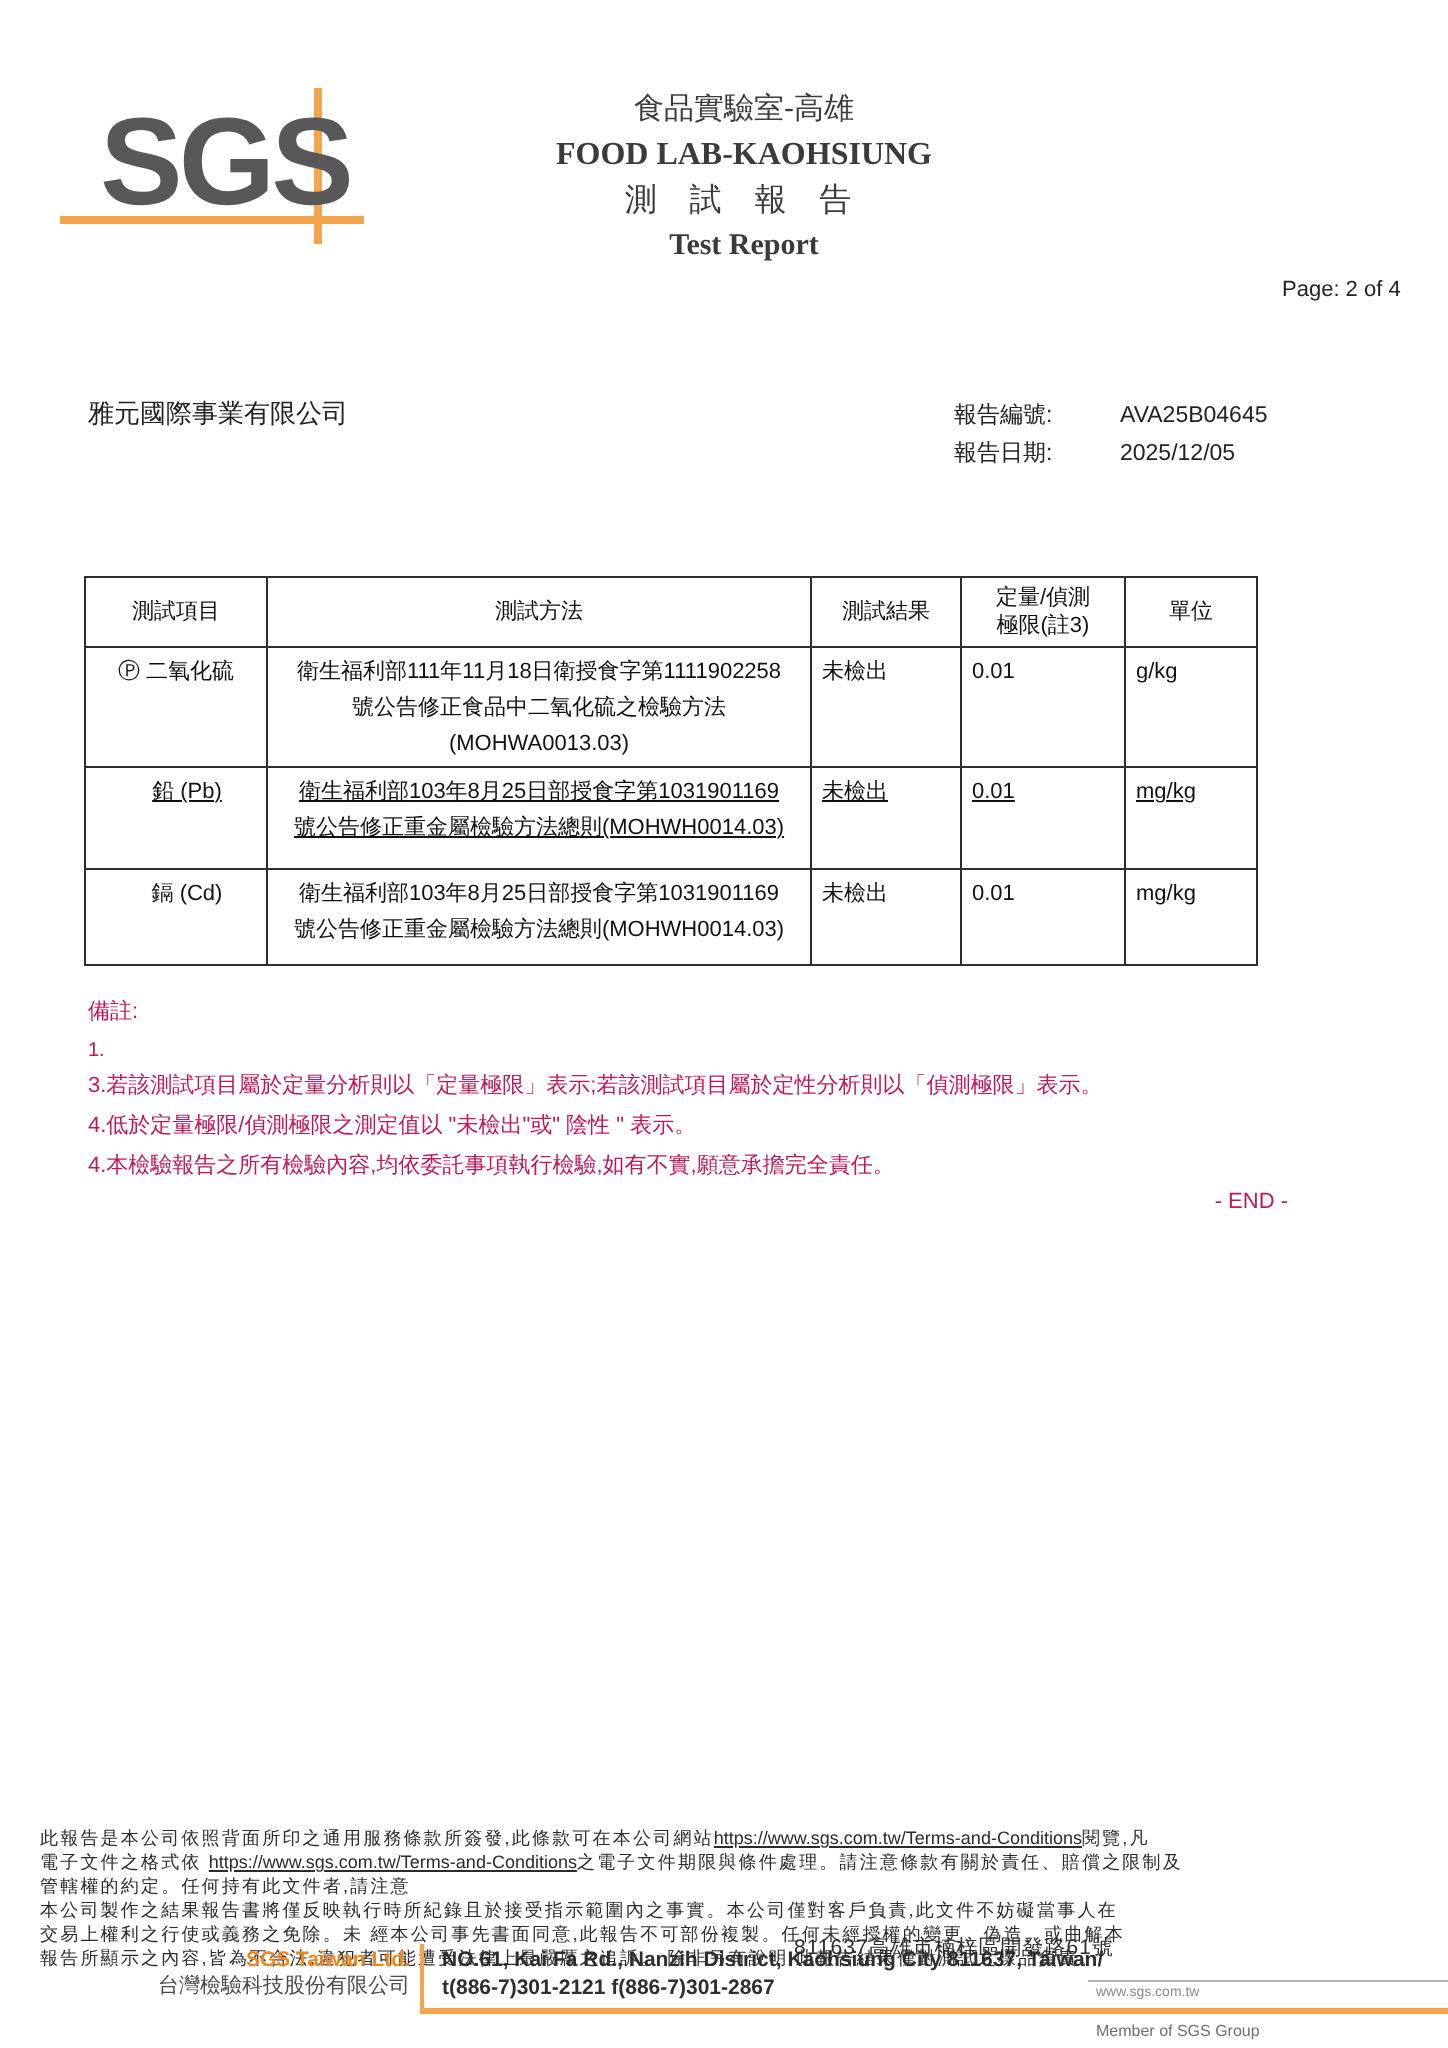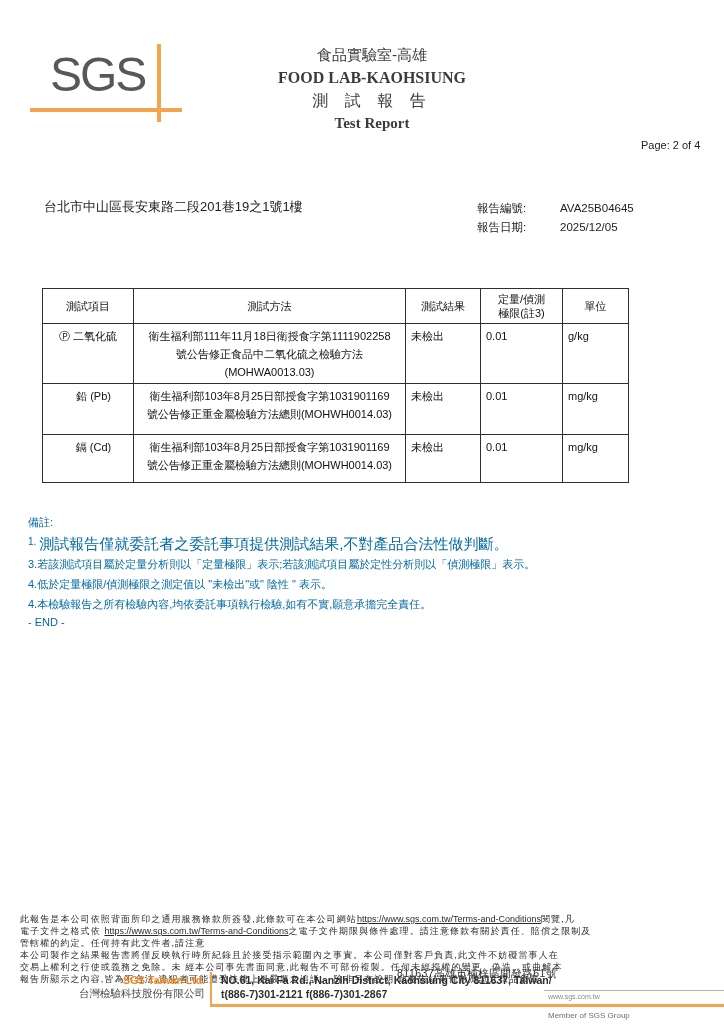--- a/index.html
+++ b/index.html
@@ -5,22 +5,22 @@
   * { margin:0; padding:0; box-sizing:border-box; }
   html,body { background:#e8e8e8; }
   body { font-family:"Liberation Sans", sans-serif; }
   .page {
     position:relative; width:724px; height:1024px; background:#ffffff;
     margin:0 auto; overflow:hidden; color:#1c1c1c;
   }
   
   .logo { position:absolute; left:30px; top:30px; width:175px; height:100px; }
   .logo-text {
-    position:absolute; left:20px; top:21px; font-size:48px; line-height:1;
-    font-weight:400; letter-spacing:-2px; color:#58585A;
+    position:absolute; left:20px; top:21px; font-size:62px; line-height:1;
+    font-weight:700; letter-spacing:-2px; color:#58585A;
     font-family:"Liberation Sans", sans-serif;
   }
   .logo-hline { position:absolute; left:0; top:78px; width:152px; height:4px; background:#F2A44E; }
   .logo-vline { position:absolute; left:127px; top:14px; width:4px; height:78px; background:#F2A44E; }
   
   .header-titles {
     position:absolute; left:237px; top:44px; width:270px; text-align:center;
     color:#3B3B3D;
   }
   .ht-zh1 { font-size:15px; line-height:22px; }
@@ -43,32 +43,32 @@
   .results th { height:35px; text-align:center; vertical-align:middle; line-height:14px; }
   .results td { padding:3px 5px 2px 5px; }
   .col-item { width:91px; }
   .col-method { width:272px; }
   .col-result { width:75px; }
   .col-limit { width:82px; }
   .col-unit { width:66px; }
   td.c { text-align:left; }
   .preline { white-space:pre-line; }
   .results tr.r1 td { height:54px; }
-  .results tr.r2 td { height:51px; }
+  .results tr.r2 td { height:51px;text-decoration:underline; }
   .results tr.r3 td { height:48px; }
   .results tr.r2 td:first-child, .results tr.r3 td:first-child { padding-left:16px; }
   
-  .notes { position:absolute; left:28px; top:498px; width:640px; color:#0369a1;margin-top:16px; }
+  .notes { position:absolute; left:44px; top:498px; width:640px; color:#be185d; }
   .notes-heading { font-size:11px; line-height:16px; }
   .note1 { display:flex; margin-top:3px; }
   .note1-no { font-size:10px; line-height:14px; padding-top:2px; }
   .note1-text { font-size:15px; line-height:21px; margin-left:3px; }
   .note-item { font-size:11px; line-height:20px; }
   .note-item:first-of-type { margin-top:2px; }
-  .end-marker { margin-top:2px; text-align:left; font-size:11px; width:600px; }
+  .end-marker { margin-top:2px; text-align:right; font-size:11px; width:600px; }
   
   .legal {
     position:absolute; left:20px; top:901px; width:690px; font-size:9px;
     line-height:12px; letter-spacing:1.1px; color:#2b2b2b; white-space:pre-line;
   }
   .legal a, .legal .url { letter-spacing:0; text-decoration:underline; color:#2b2b2b; }
   
   .company-block { position:absolute; left:18px; top:974px; width:187px; text-align:right; line-height:13px; }
   .company-en { font-size:10.5px; font-weight:700; color:#F0861F; }
   .company-zh { font-size:10.5px; color:#4a4a4a; }
@@ -94,21 +94,21 @@
   <div class="header-titles">
     <div class="ht-zh1">食品實驗室-高雄</div>
     <div class="ht-en1">FOOD LAB-KAOHSIUNG</div>
     <div class="ht-zh2">測 試 報 告</div>
     <div class="ht-en2">Test Report</div>
   </div>
 
   <div class="page-indicator">Page: 2 of 4</div>
 
   <div class="client">
-    <div>台北市中山區長安東路二段201巷19之1號1樓</div>
+    <div>雅元國際事業有限公司</div>
   </div>
 
   <div class="meta">
     <div class="meta-row">
       <span class="meta-label">報告編號:</span>
       <span class="meta-value">AVA25B04645</span>
     </div>
     <div class="meta-row">
       <span class="meta-label">報告日期:</span>
       <span class="meta-value">2025/12/05</span>
@@ -157,21 +157,20 @@
       <td class="c">0.01</td>
       <td class="c">mg/kg</td>
     </tr>
   </tbody>
     </table>
 
   <div class="notes">
     <div class="notes-heading">備註:</div>
     <div class="note1">
       <span class="note1-no">1.</span>
-      <span class="note1-text">測試報告僅就委託者之委託事項提供測試結果,不對產品合法性做判斷。</span>
     </div>
     <div class="note-item">3.若該測試項目屬於定量分析則以「定量極限」表示;若該測試項目屬於定性分析則以「偵測極限」表示。</div>
     <div class="note-item">4.低於定量極限/偵測極限之測定值以 "未檢出"或" 陰性 " 表示。</div>
     <div class="note-item">4.本檢驗報告之所有檢驗內容,均依委託事項執行檢驗,如有不實,願意承擔完全責任。</div>
     <div class="end-marker">- END -</div>
   </div>
 
   <div class="legal">
     <span>此報告是本公司依照背面所印之通用服務條款所簽發,此條款可在本公司網站</span><span class="url">https://www.sgs.com.tw/Terms-and-Conditions</span><span>閱覽,凡
 電子文件之格式依 </span><span class="url">https://www.sgs.com.tw/Terms-and-Conditions</span><span>之電子文件期限與條件處理。請注意條款有關於責任、賠償之限制及

